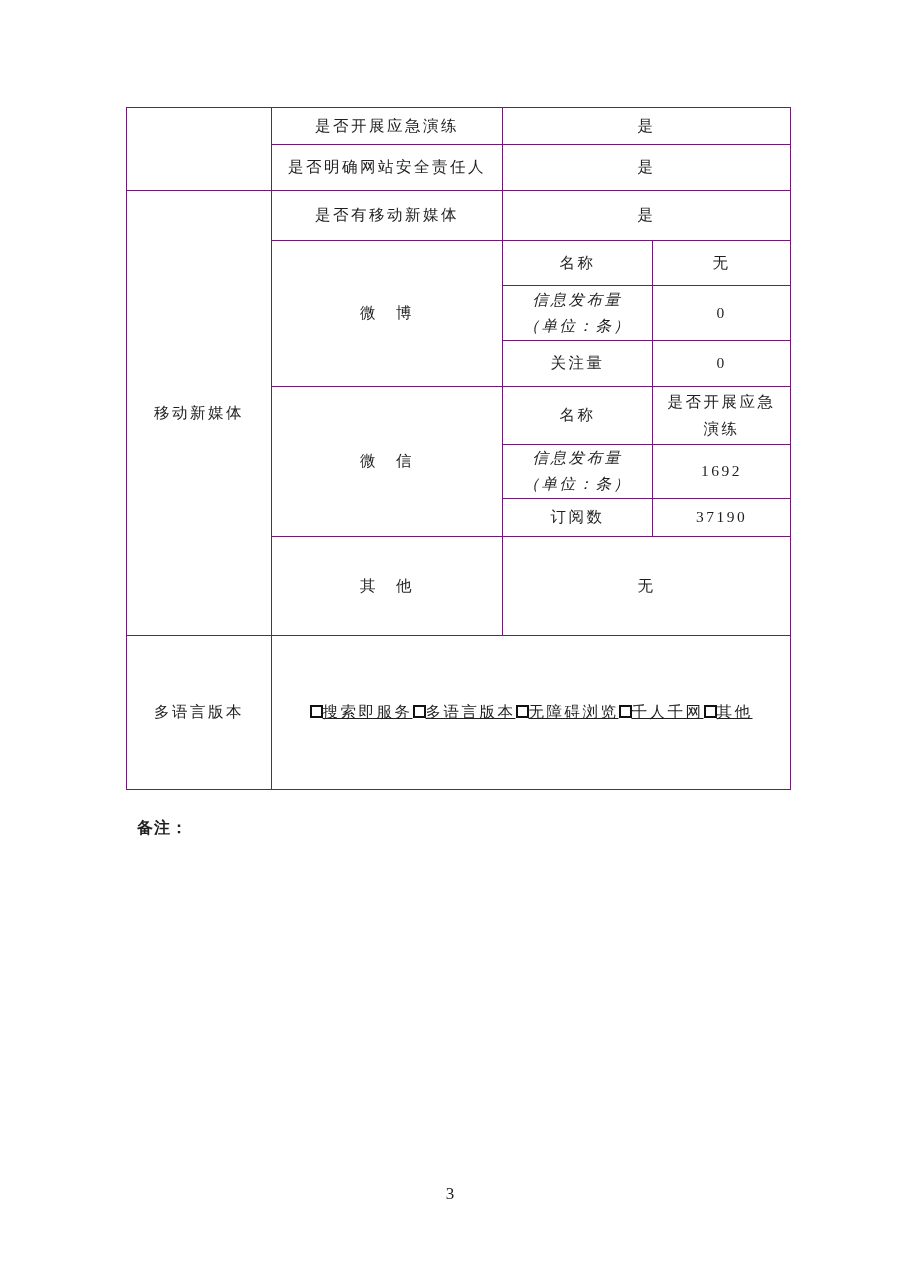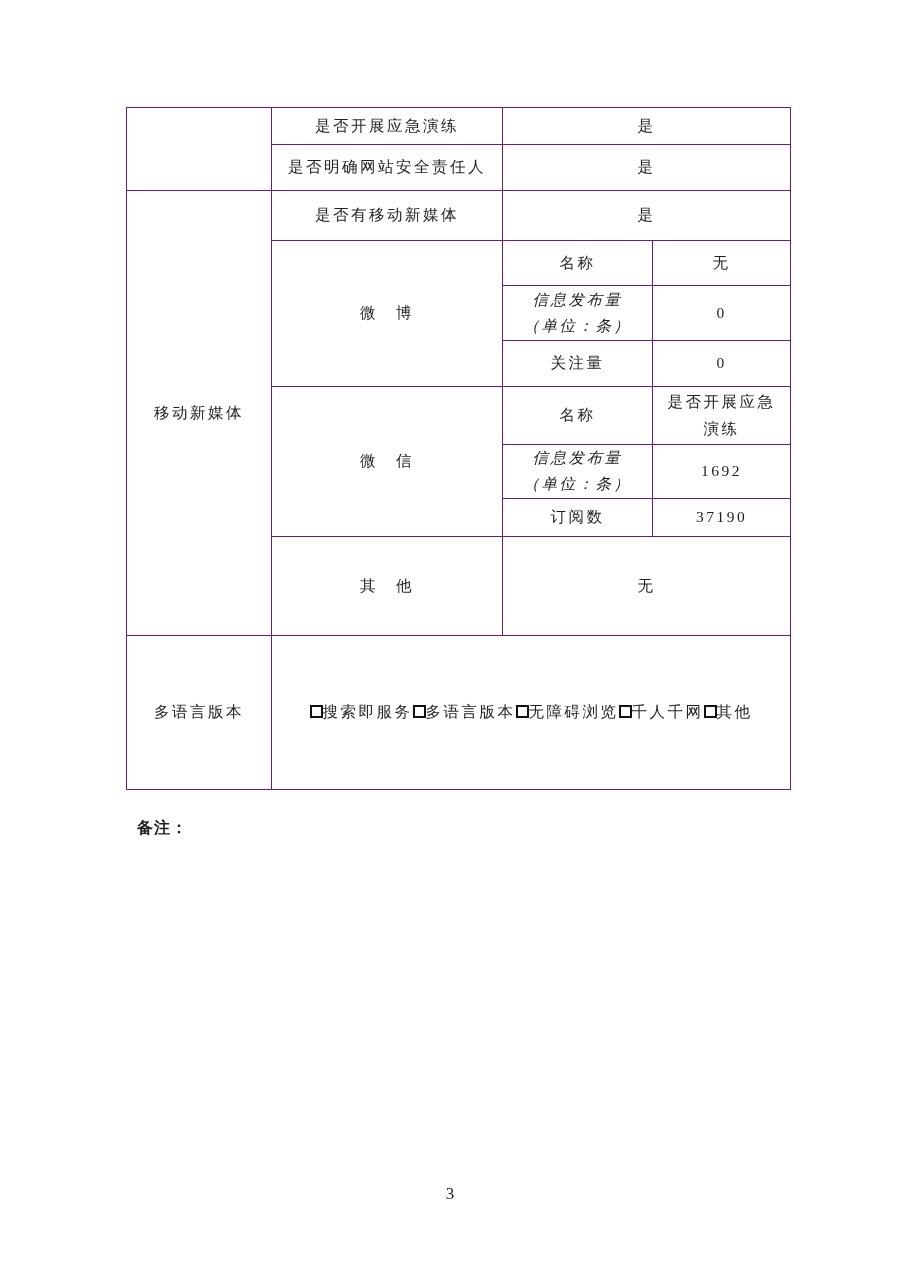--- a/index.html
+++ b/index.html
@@ -29,21 +29,21 @@
   }
   td.tight { letter-spacing:1.5px; }
   td.num {
     font-family:"Liberation Serif", serif;
     letter-spacing:0.5px;
     font-size:16px;
   }
   td.wrapname { padding:0 11px; }
   .twoline span { display:block;font-style:italic; }
   td.innov-cell { letter-spacing:2px; padding:0 4px; }
-  .cb-item { white-space:nowrap; }
+  .cb-item { white-space:nowrap;text-decoration:underline; }
   .cb {
     display:inline-block;
     width:13px; height:13px;
     border:2px solid #111;
     background:#fff;
     vertical-align:-1px;
     margin:0;
   }
   .remarks {
     position:absolute; left:137px; top:818px;

